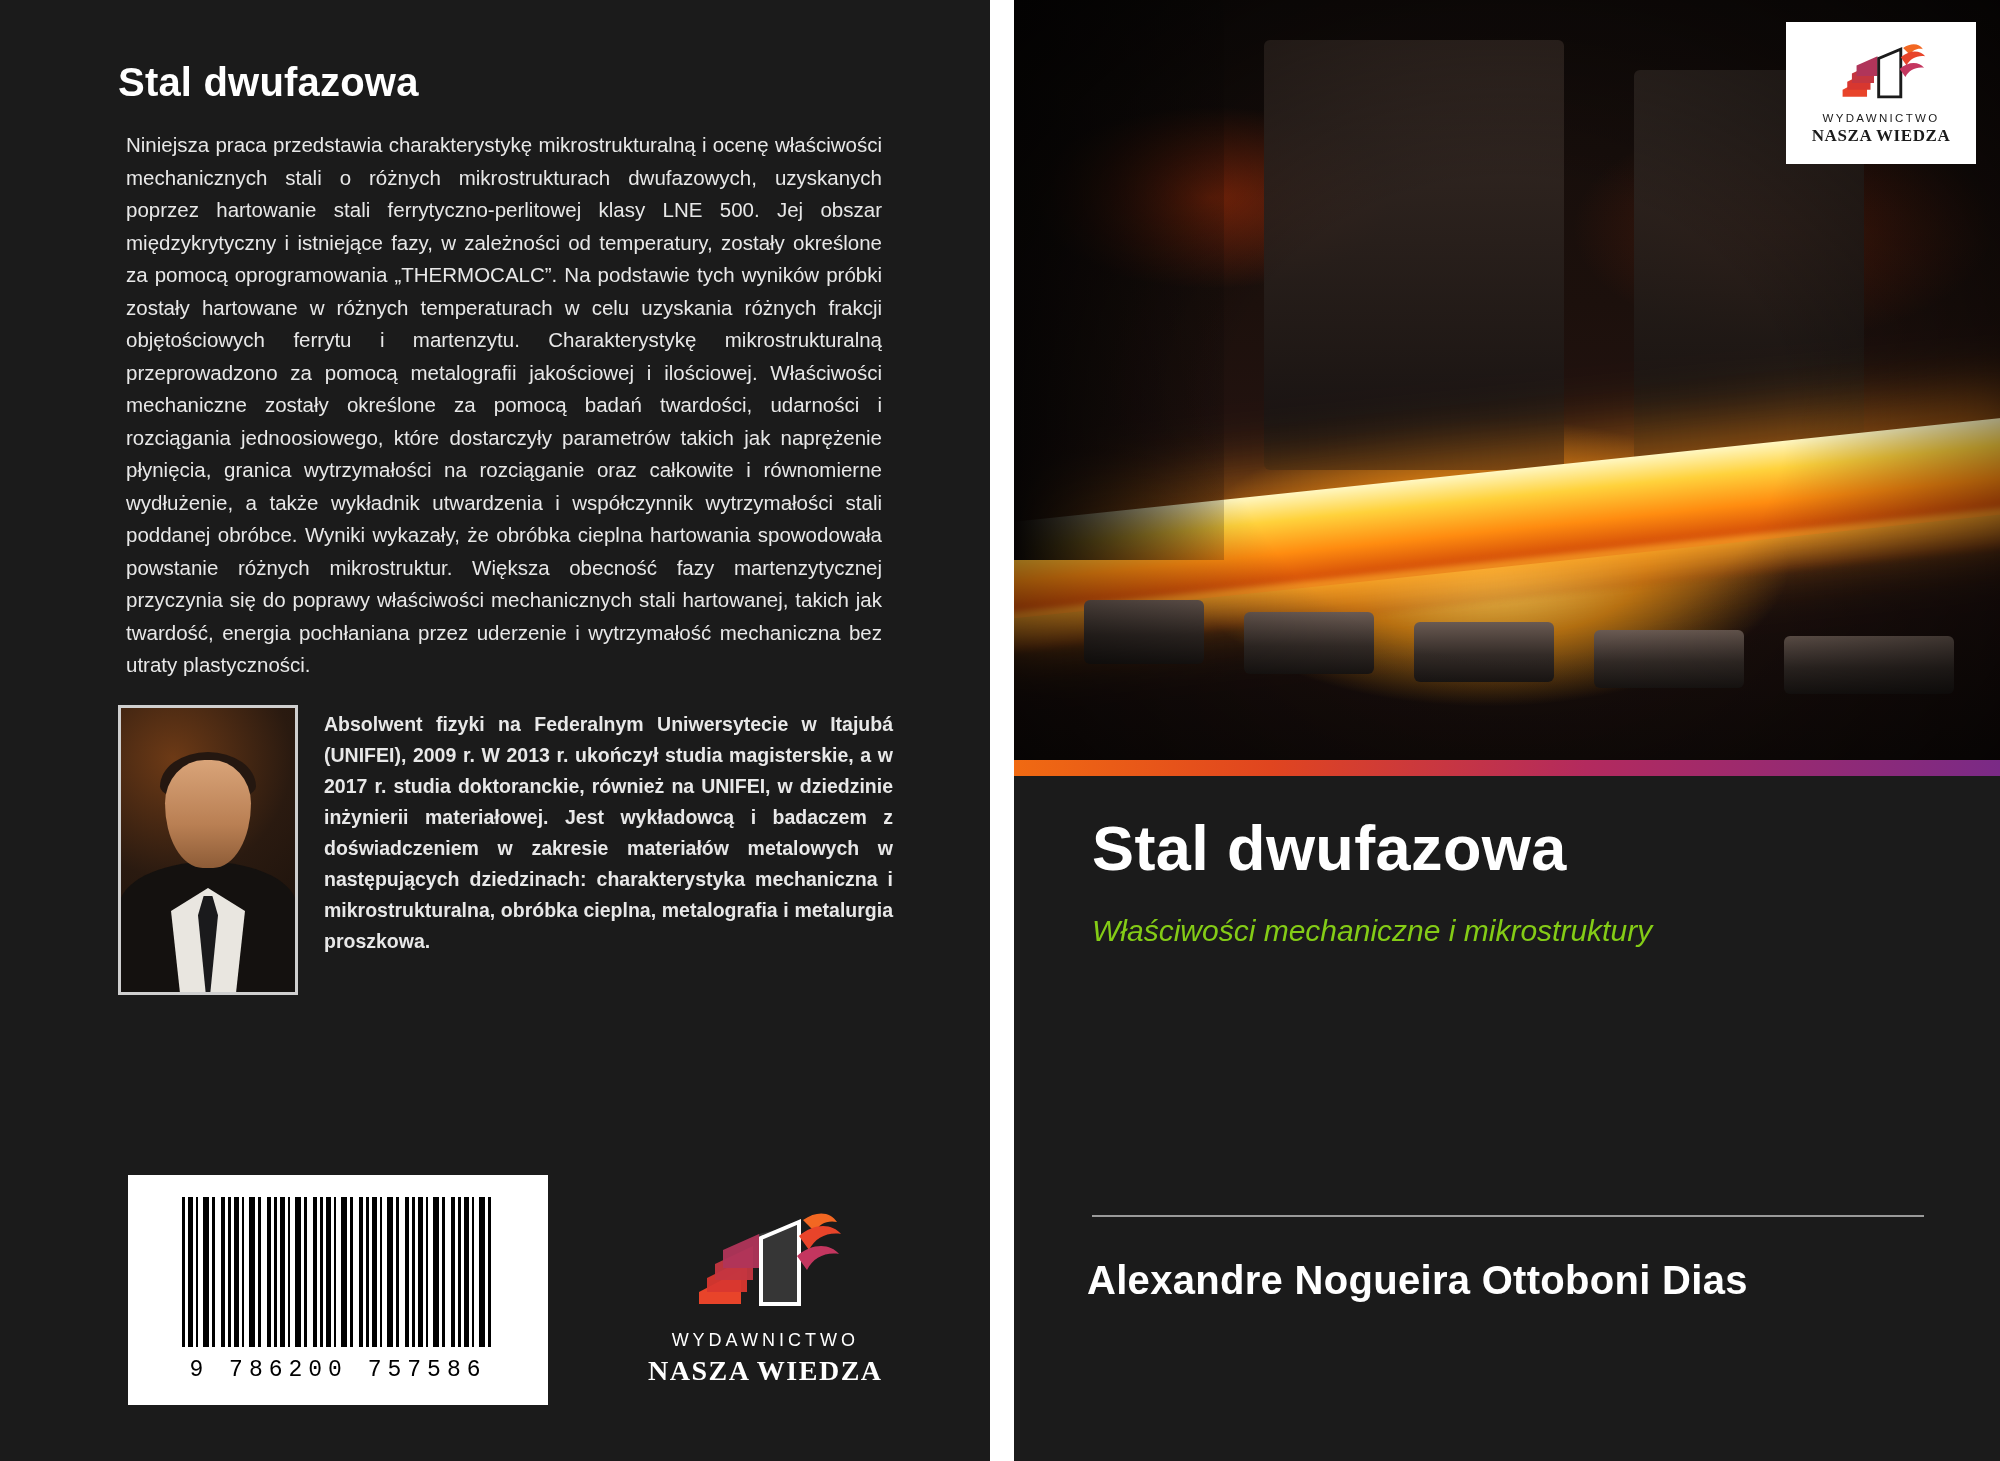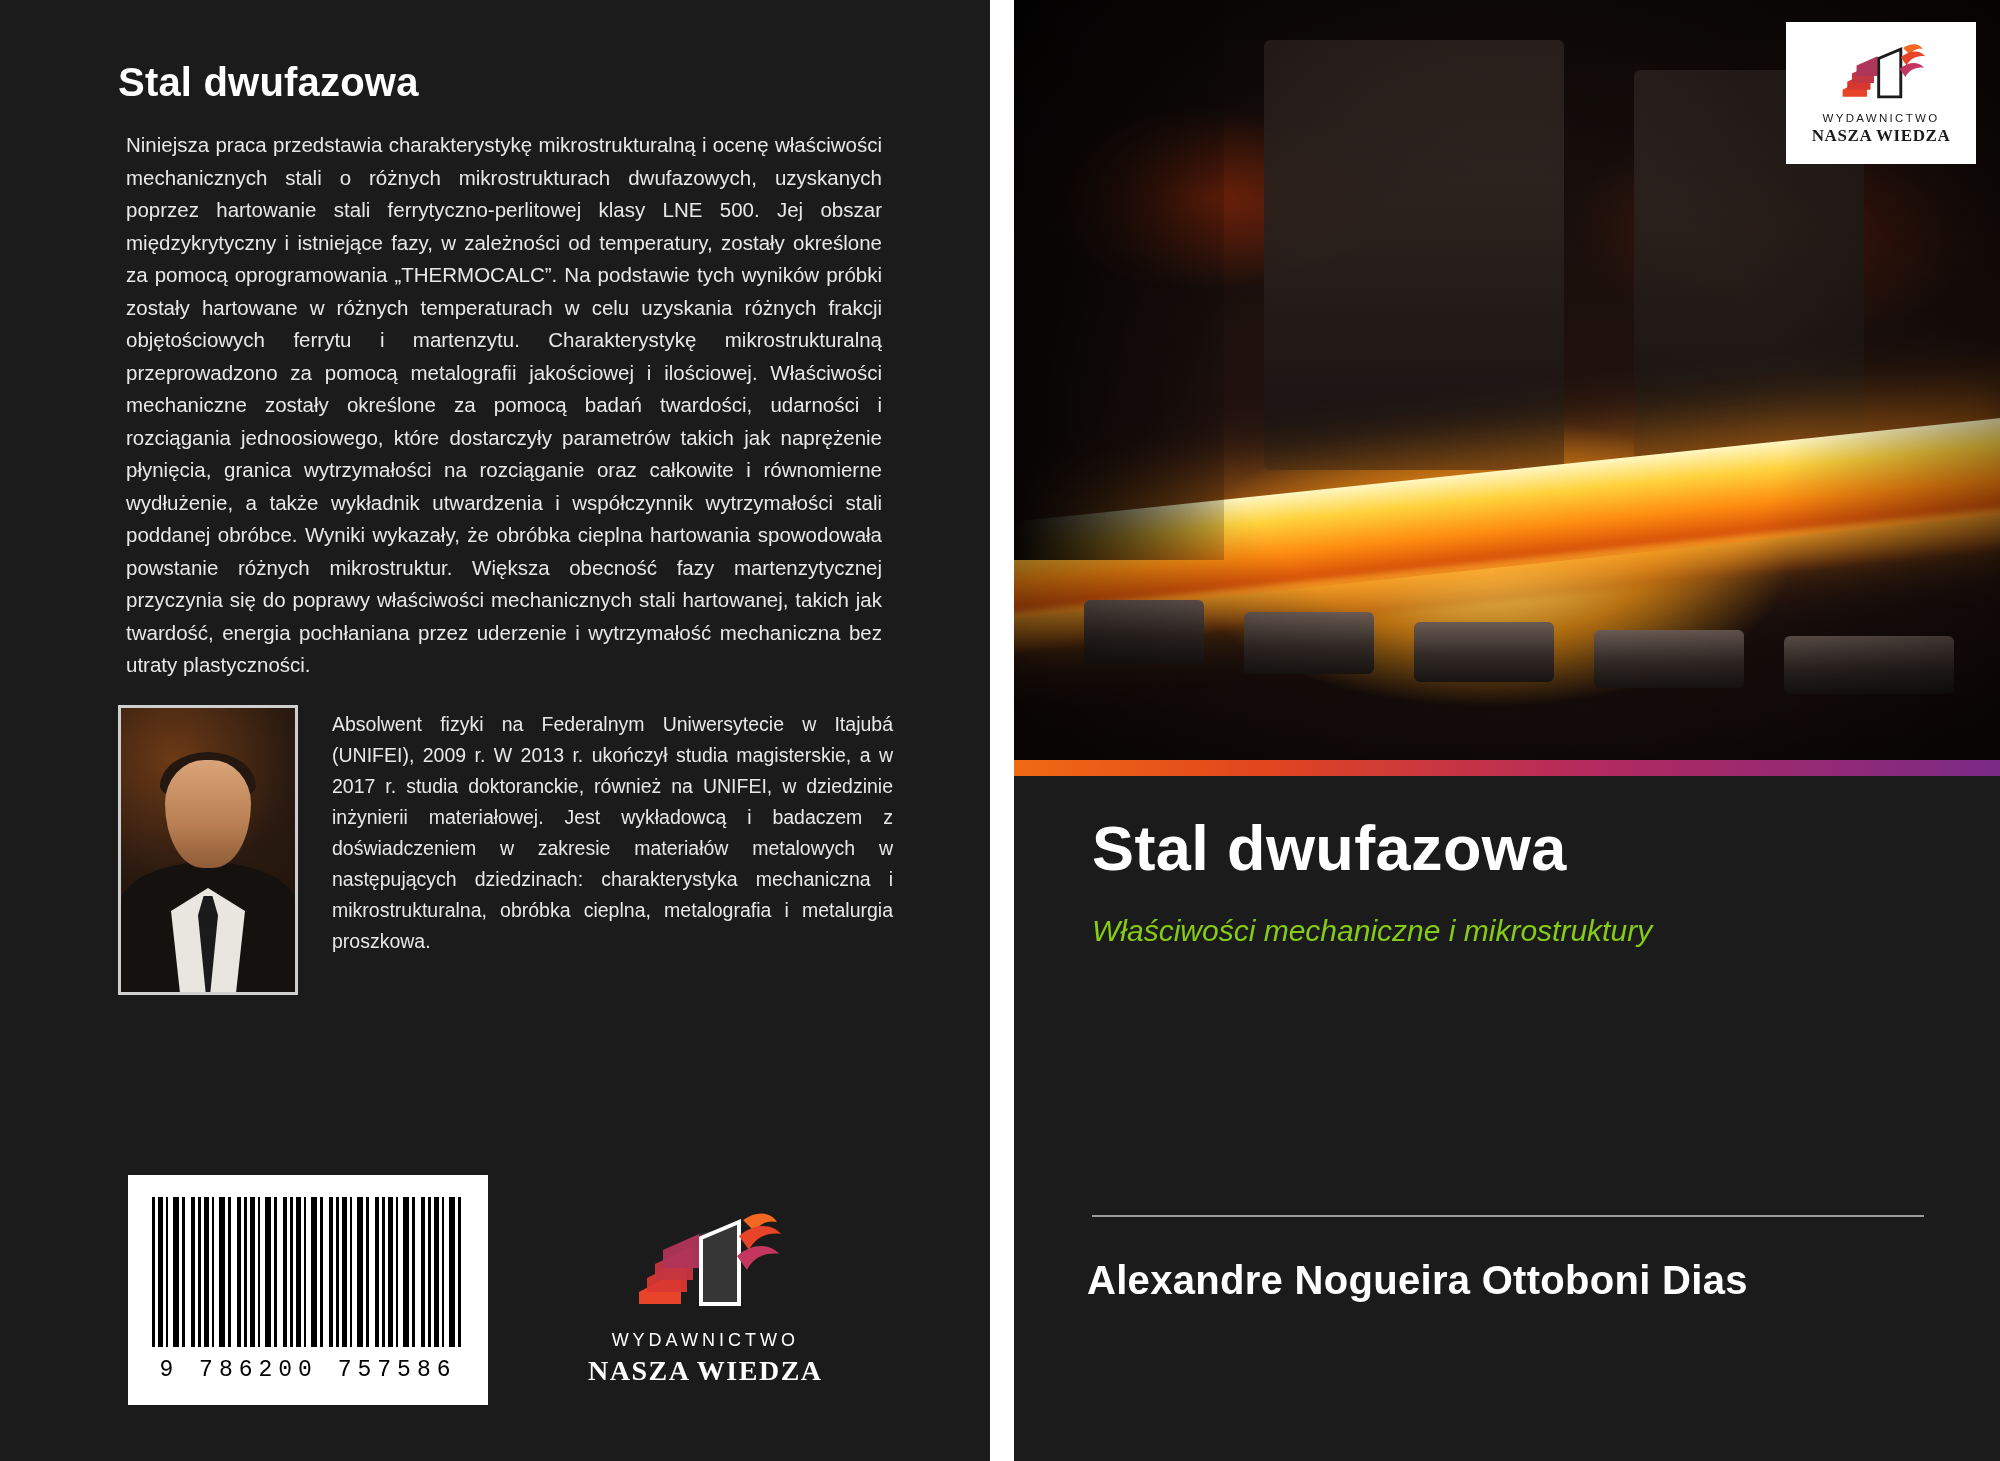--- a/index.html
+++ b/index.html
@@ -51,21 +51,22 @@
     margin: 8px;
   }
 
   
   .author-block {
     position: absolute;
     left: 118px;
     top: 705px;
     width: 775px;
     display: flex;
-    gap: 34px;
+    gap: 26px;
+    font-weight: bold;
   }
   .author-photo {
     width: 180px;
     height: 290px;
     border: 3px solid #cfcfcf;
     box-sizing: border-box;
     background: #2a2320;
     position: relative;
     overflow: hidden;
     flex: 0 0 auto;
@@ -140,21 +141,21 @@
     position: absolute;
     left: 128px;
     bottom: 56px;
     width: 760px;
     display: flex;
     align-items: flex-end;
     gap: 100px;
   }
   .barcode-box {
     background: #ffffff;
-    width: 360px;
+    width: 420px;
     height: 230px;
     padding: 0;
     position: relative;
     display: flex;
     flex-direction: column;
     align-items: center;
     justify-content: flex-start;
   }
   .barcode-bars {
     margin-top: 22px;

